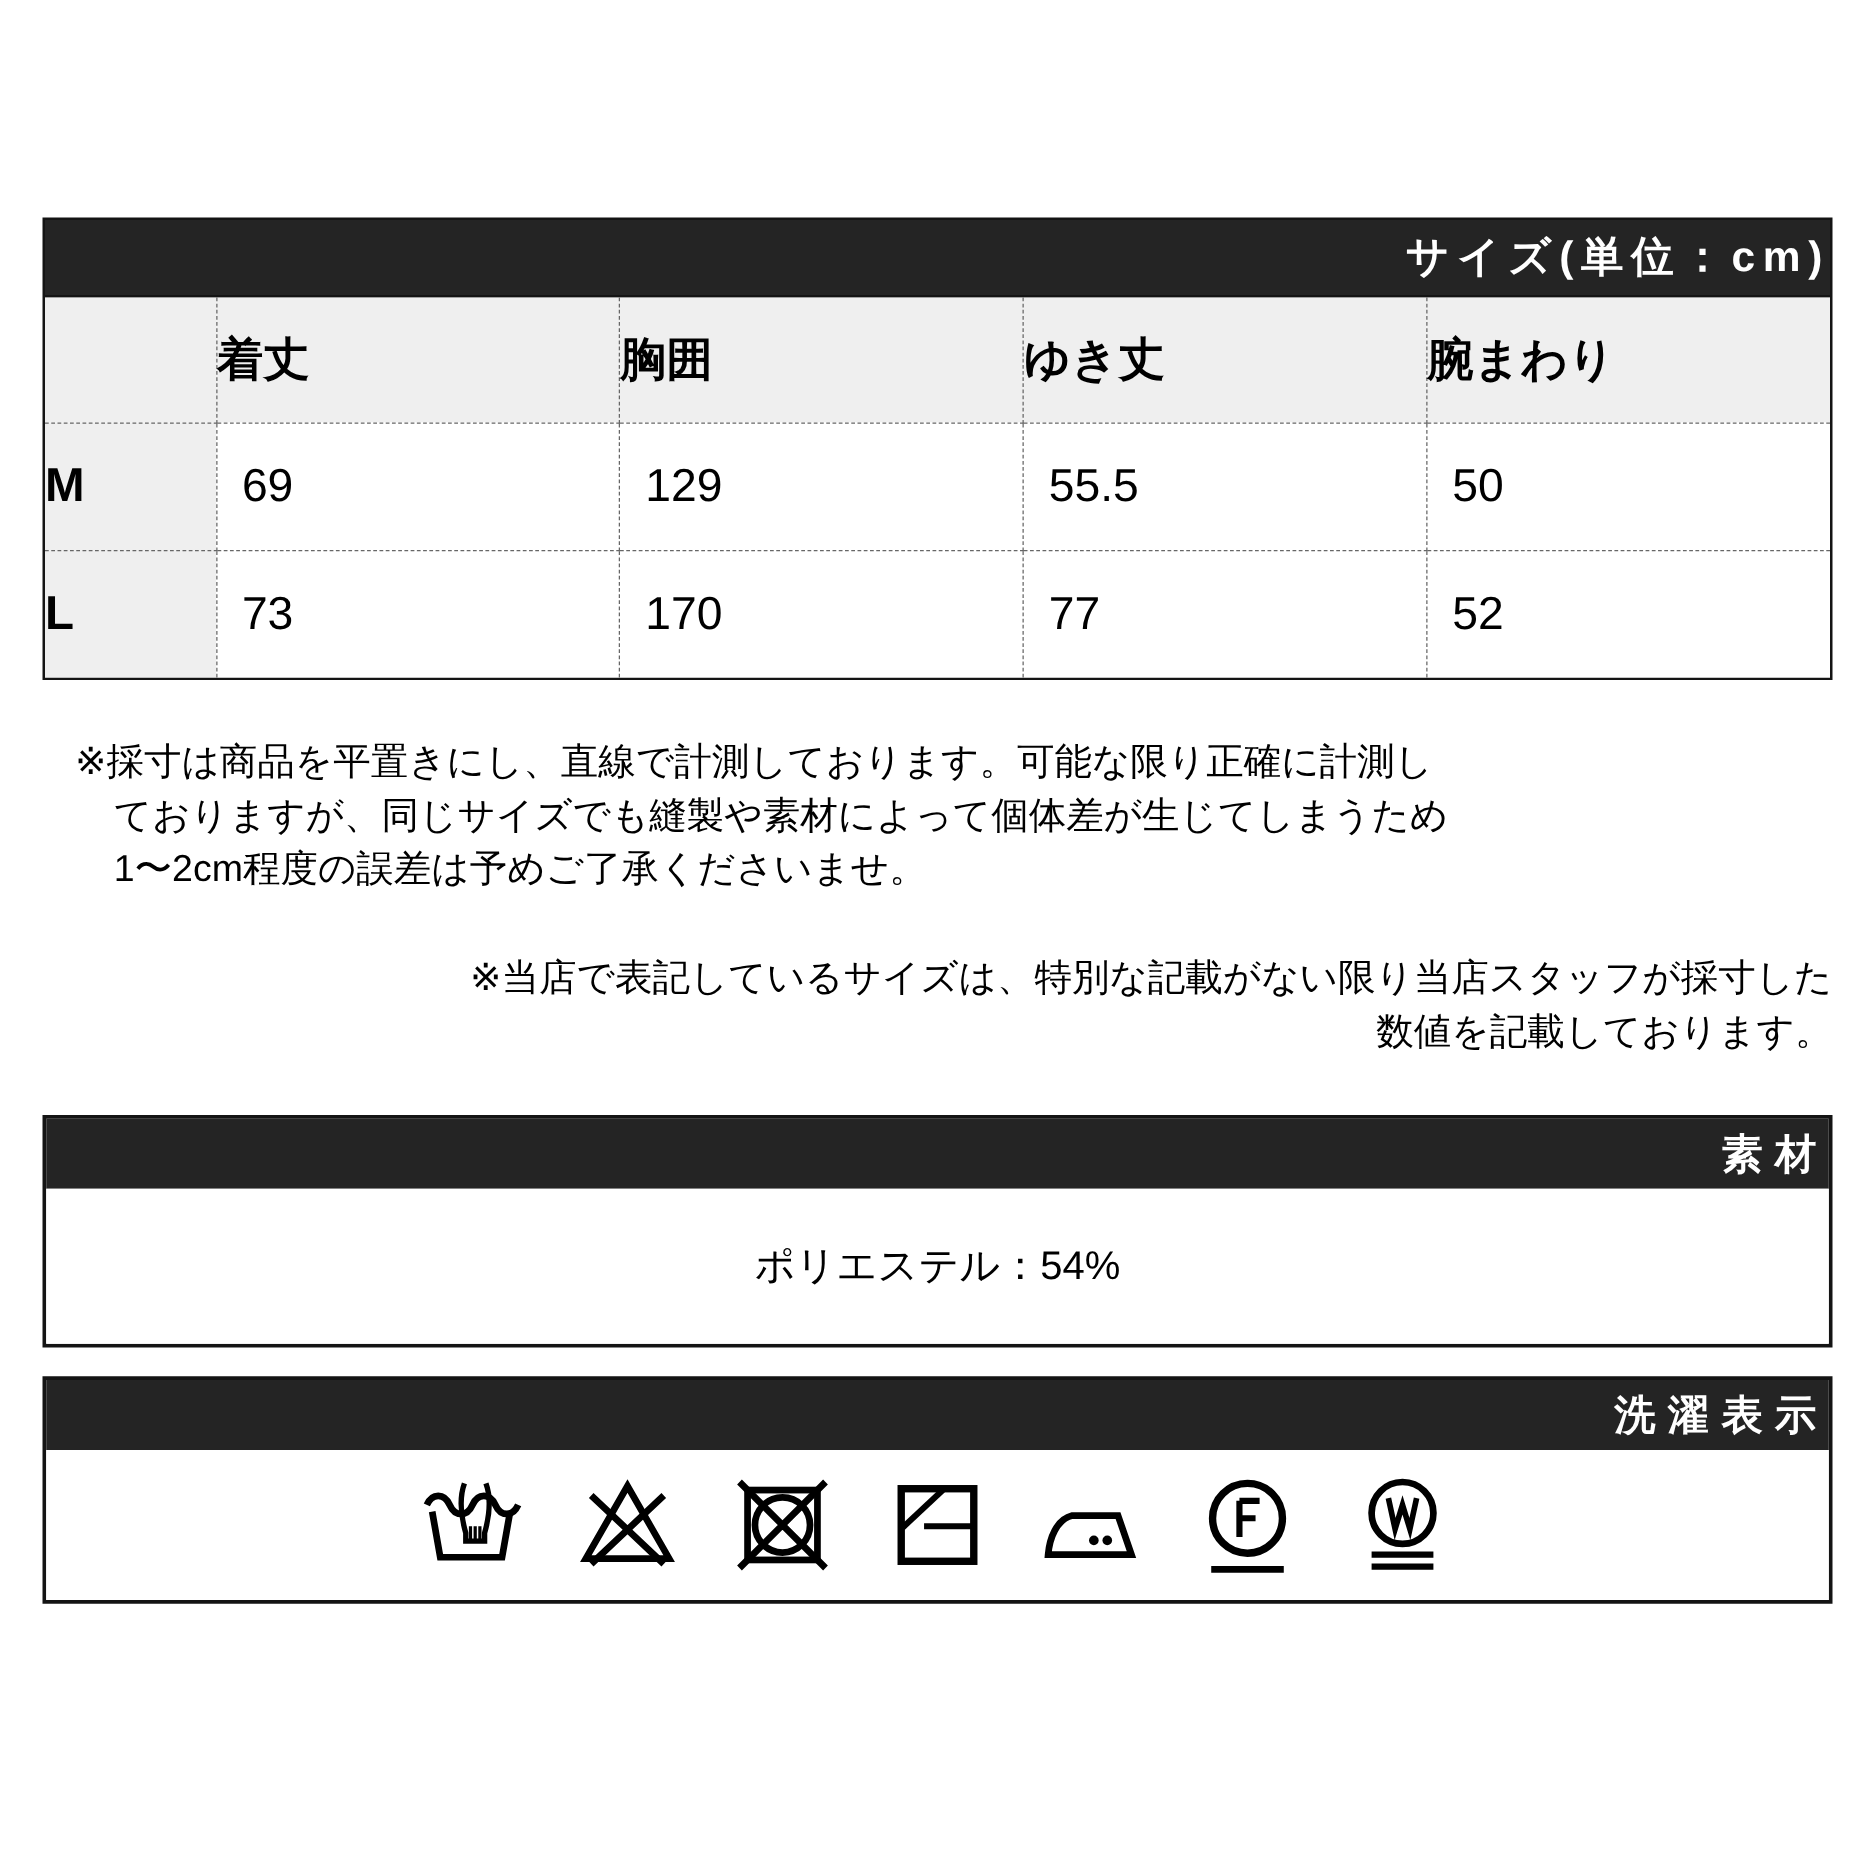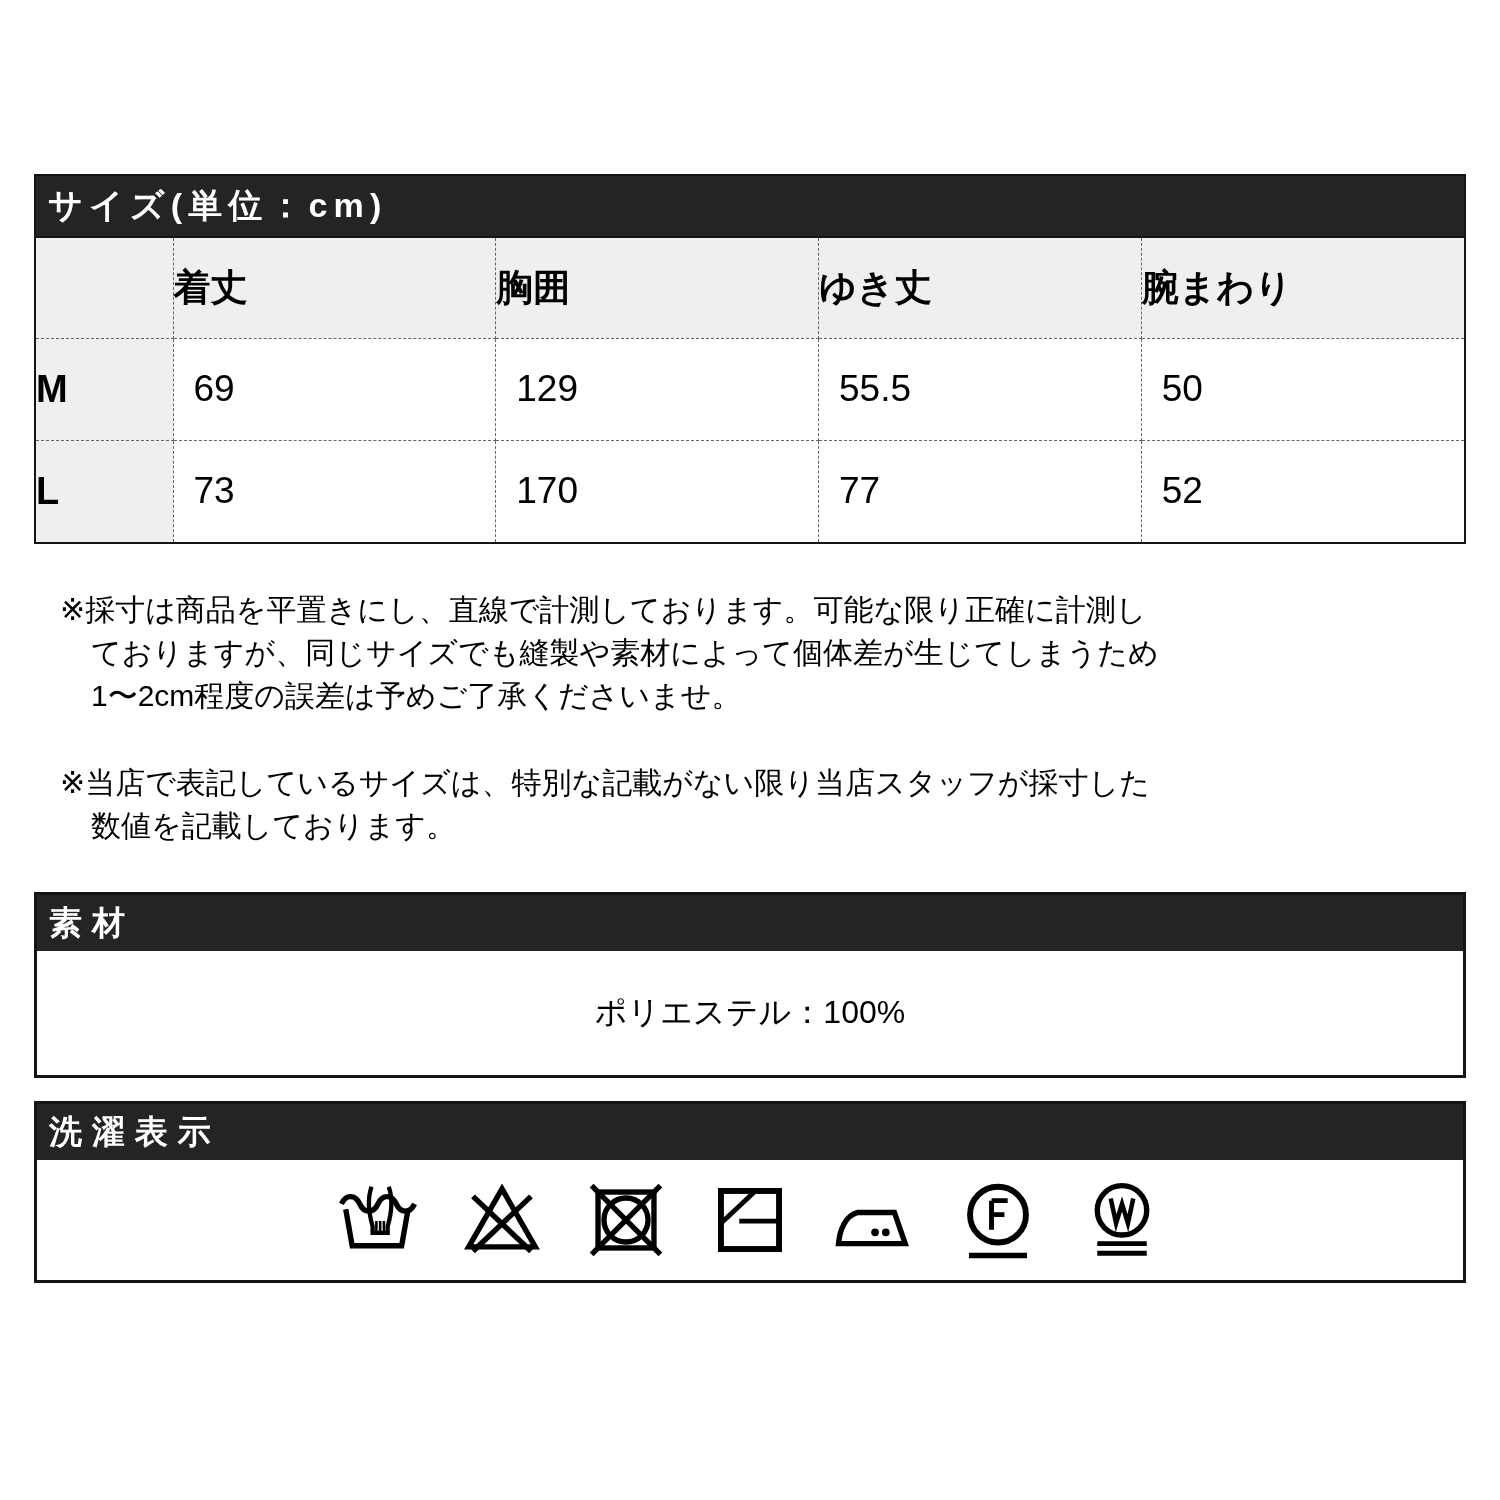--- a/index.html
+++ b/index.html
@@ -9,21 +9,21 @@
     width:1500px; height:1500px;
     background:#fff;
     font-family:"Liberation Sans","DejaVu Sans",sans-serif;
     color:#000;
     overflow:hidden;
   }
   
   .bar {
     background:#242424;
     color:#fff;
-    display:flex; align-items:center; justify-content:flex-start;
+    display:flex; align-items:center; justify-content:flex-end;
     font-weight:bold;
     padding-left:12px;
   }
   
   .size-section {
     margin:174px 34px 0;
     border:2px solid #141414;
   }
   .size-section .bar {
     height:62px;
@@ -60,21 +60,21 @@
     background:#fff;
     font-size:37px; font-weight:500;padding-left:20px;
   }
   
   .notes {
     margin:44px 34px 0;
     padding-left:26px;
     font-size:30px;
     line-height:43px;
   }
-  .note + .note { margin-top:44px; }
+  .note + .note { margin-top:44px;text-align:right; }
   .note-line.cont { padding-left:31px; }
   
   .boxed { margin:45px 34px 0; border:3px solid #141414; }
   .boxed .bar {
     height:56px;
     font-size:33px;
     letter-spacing:0.3em;
   }
   .material-content {
     height:124px;
@@ -148,21 +148,21 @@
     <div class="note">
       <div class="note-line">※当店で表記しているサイズは、特別な記載がない限り当店スタッフが採寸した</div>
       <div class="note-line cont">数値を記載しております。</div>
     </div>
   </div>
 
   <section class="boxed material-section">
     <div class="bar">
       <span>素材</span>
     </div>
-    <div class="material-content">ポリエステル：100%</div>
+    <div class="material-content">ポリエステル：54%</div>
   </section>
 
   <section class="boxed laundry-section">
     <div class="bar">
       <span>洗濯表示</span>
     </div>
     <div class="laundry-content">
 
       <span class="symbol">
         <svg width="86" height="86" viewBox="0 0 80 80">

